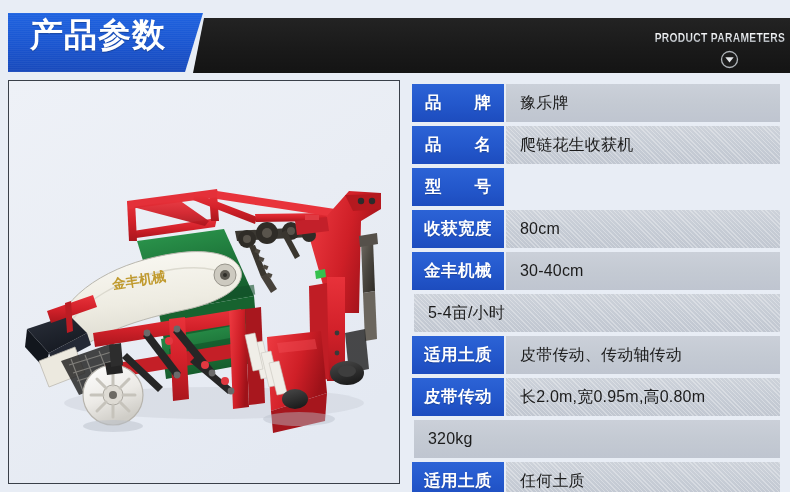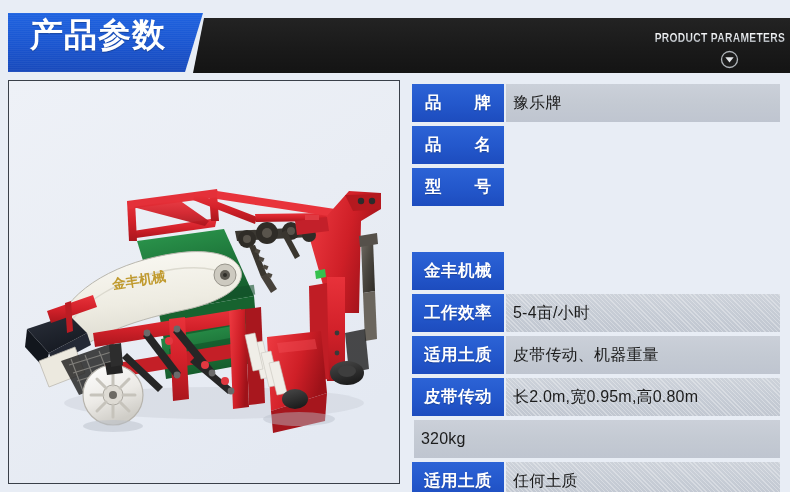--- a/index.html
+++ b/index.html
@@ -135,21 +135,21 @@
     padding: 0 13px;
   }
   .spec-value {
     flex: 1 1 auto;
     margin-left: 2px;
     background:
       repeating-linear-gradient(45deg, rgba(255,255,255,0.30) 0 1px, rgba(0,0,0,0) 1px 3px),
       linear-gradient(180deg, #cdd2da 0%, #c6ccd5 50%, #c1c7d1 100%);
     display: flex;
     align-items: center;
-    padding-left: 7px;
+    padding-left: 14px;
     font-size: 16px;
     color: #1c1c1c;
     box-sizing: border-box;
     white-space: nowrap;
     letter-spacing: 0.2px;
   }
   .spec-value.plain {
     background: linear-gradient(180deg, #cbd0d9 0%, #c4cad3 50%, #bfc5d0 100%);
   }
 </style>
@@ -387,44 +387,47 @@
       <span>牌</span>
     </div>
     <div class="spec-value plain">豫乐牌</div>
   </div>
 
   <div class="spec-row">
     <div class="spec-label spaced">
       <span>品</span>
       <span>名</span>
     </div>
+    <div class="spec-value">爬链花生收获机</div>
   </div>
 
   <div class="spec-row">
     <div class="spec-label spaced">
       <span>型</span>
       <span>号</span>
     </div>
   </div>
 
   <div class="spec-row">
+    <div class="spec-label">收获宽度</div>
+    <div class="spec-value">80cm</div>
   </div>
 
   <div class="spec-row">
     <div class="spec-label">金丰机械</div>
-  </div>
-
-  <div class="spec-row">
-    <div class="spec-label">工作效率</div>
+    <div class="spec-value plain">30-40cm</div>
+  </div>
+
+  <div class="spec-row">
     <div class="spec-value">5-4亩/小时</div>
   </div>
 
   <div class="spec-row">
     <div class="spec-label">适用土质</div>
-    <div class="spec-value plain">皮带传动、机器重量</div>
+    <div class="spec-value plain">皮带传动、传动轴传动</div>
   </div>
 
   <div class="spec-row">
     <div class="spec-label">皮带传动</div>
     <div class="spec-value">长2.0m,宽0.95m,高0.80m</div>
   </div>
 
   <div class="spec-row">
     <div class="spec-value plain">320kg</div>
   </div>

